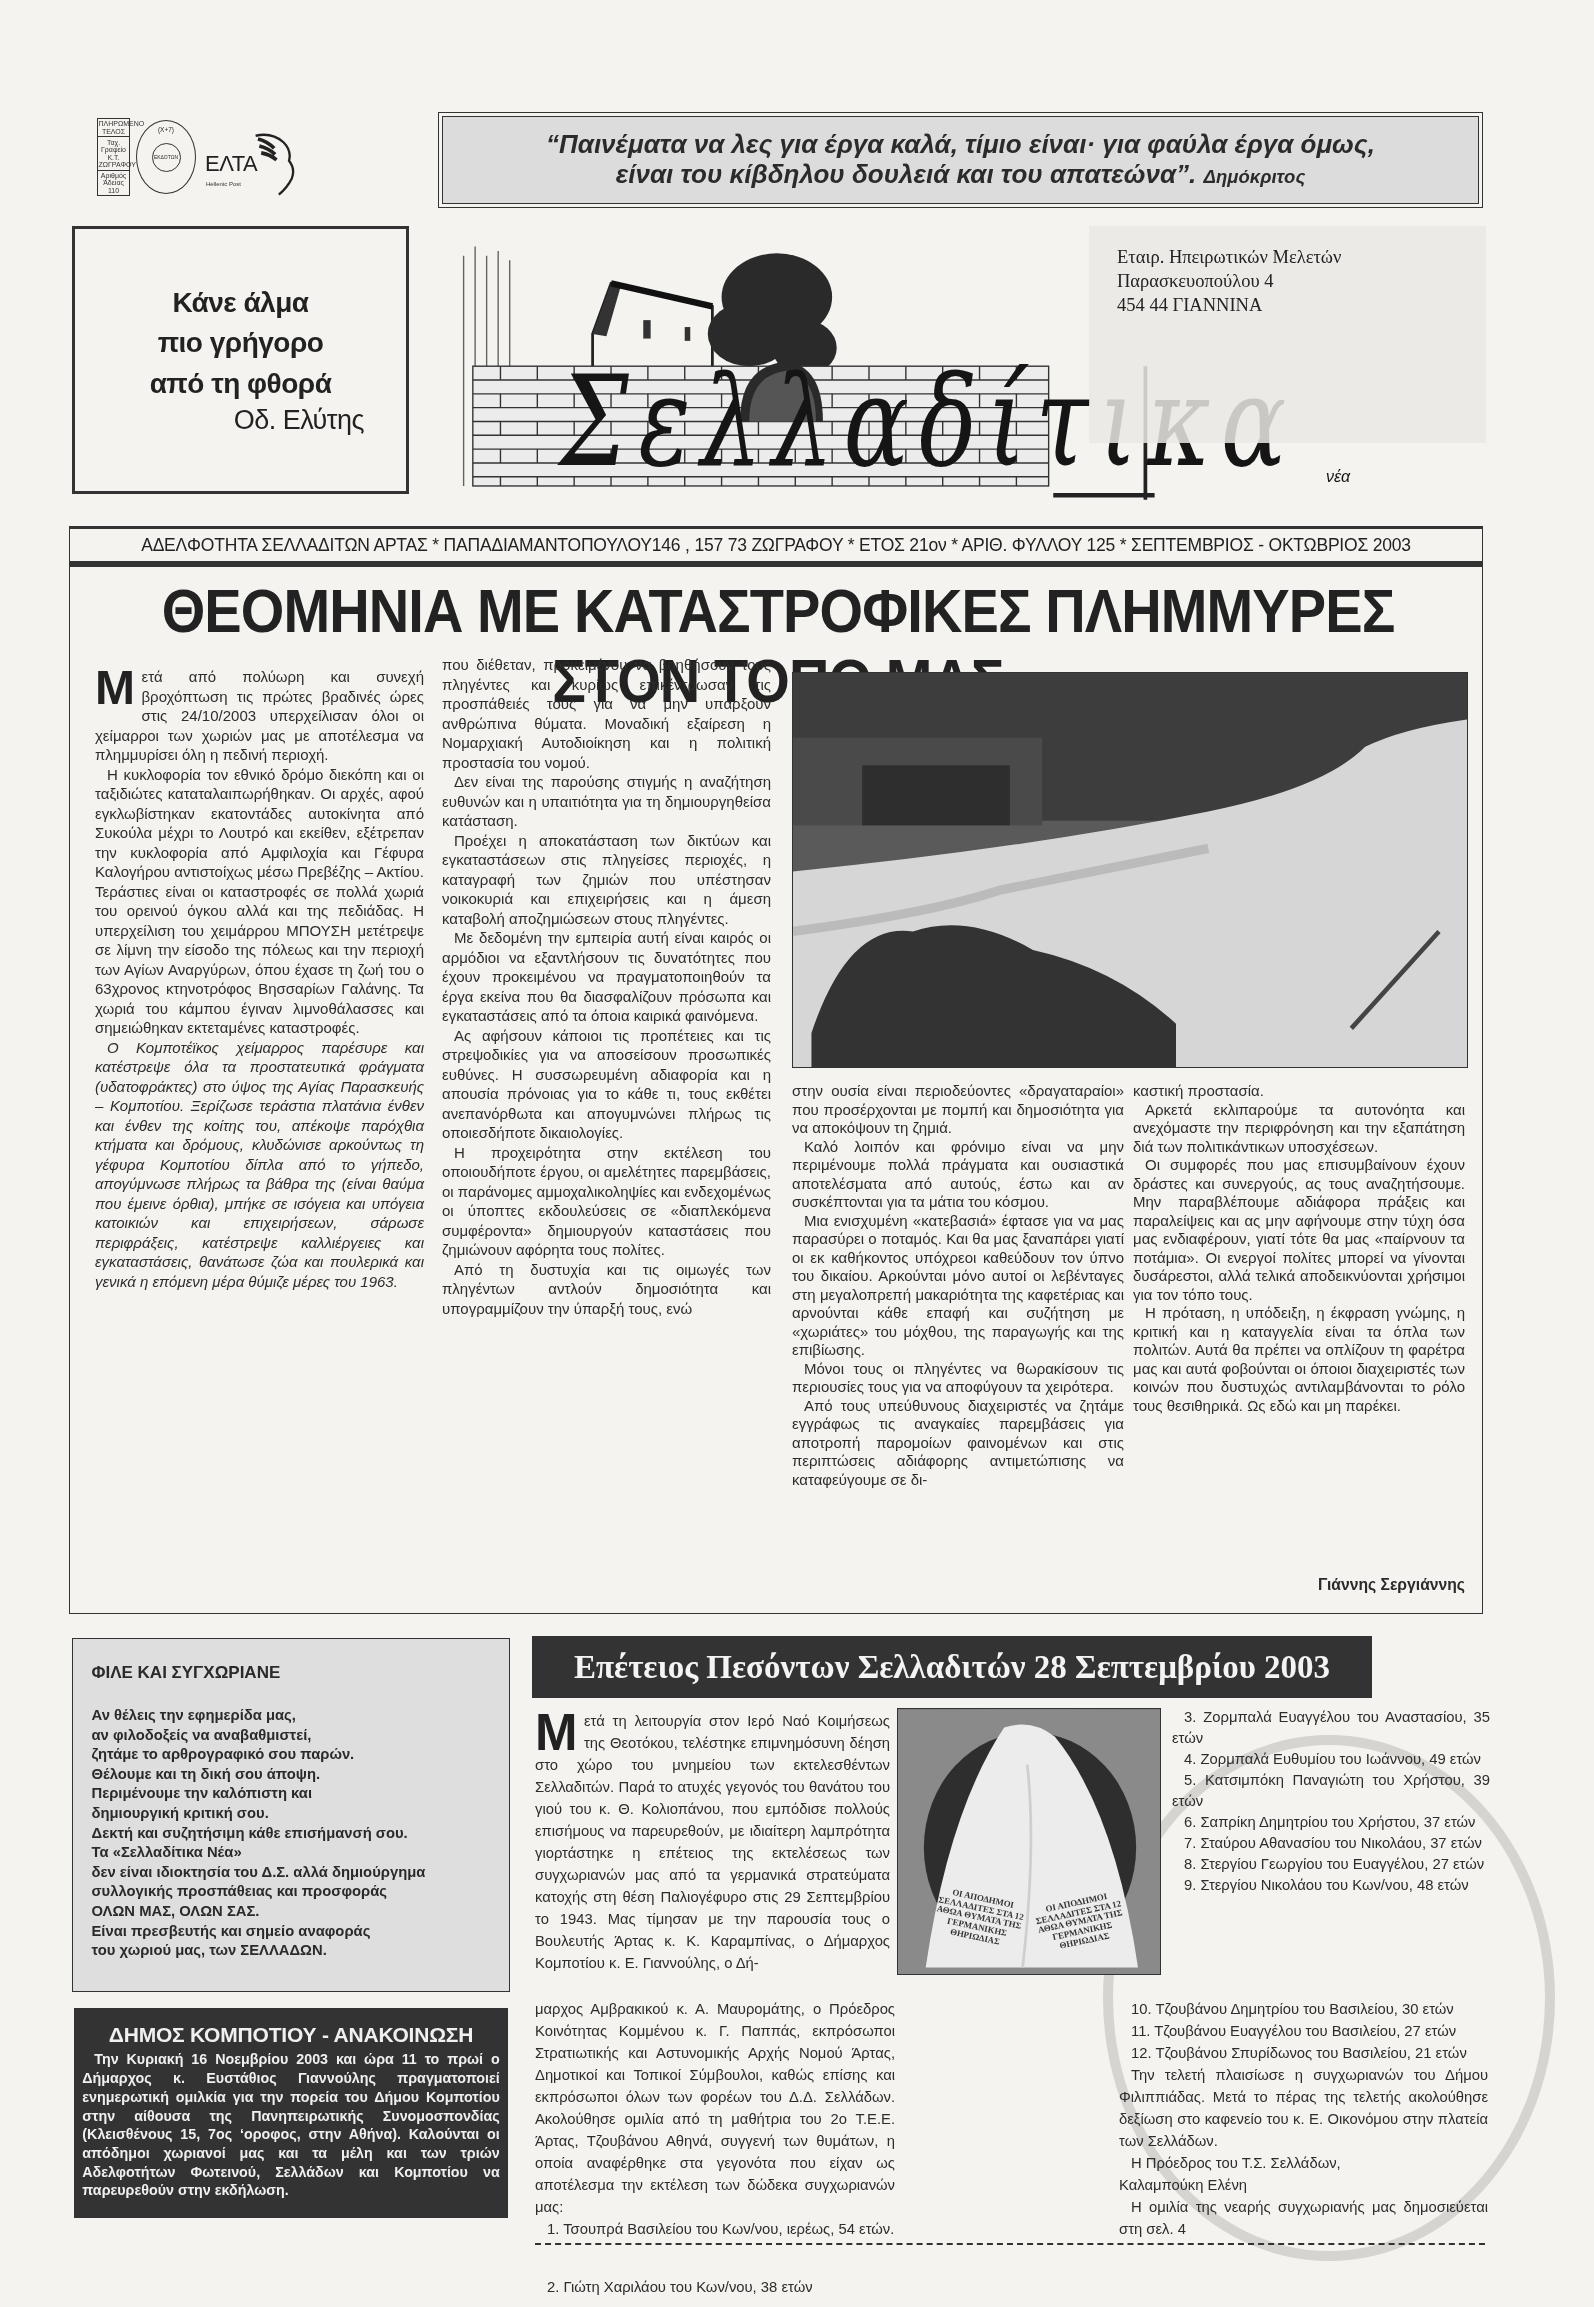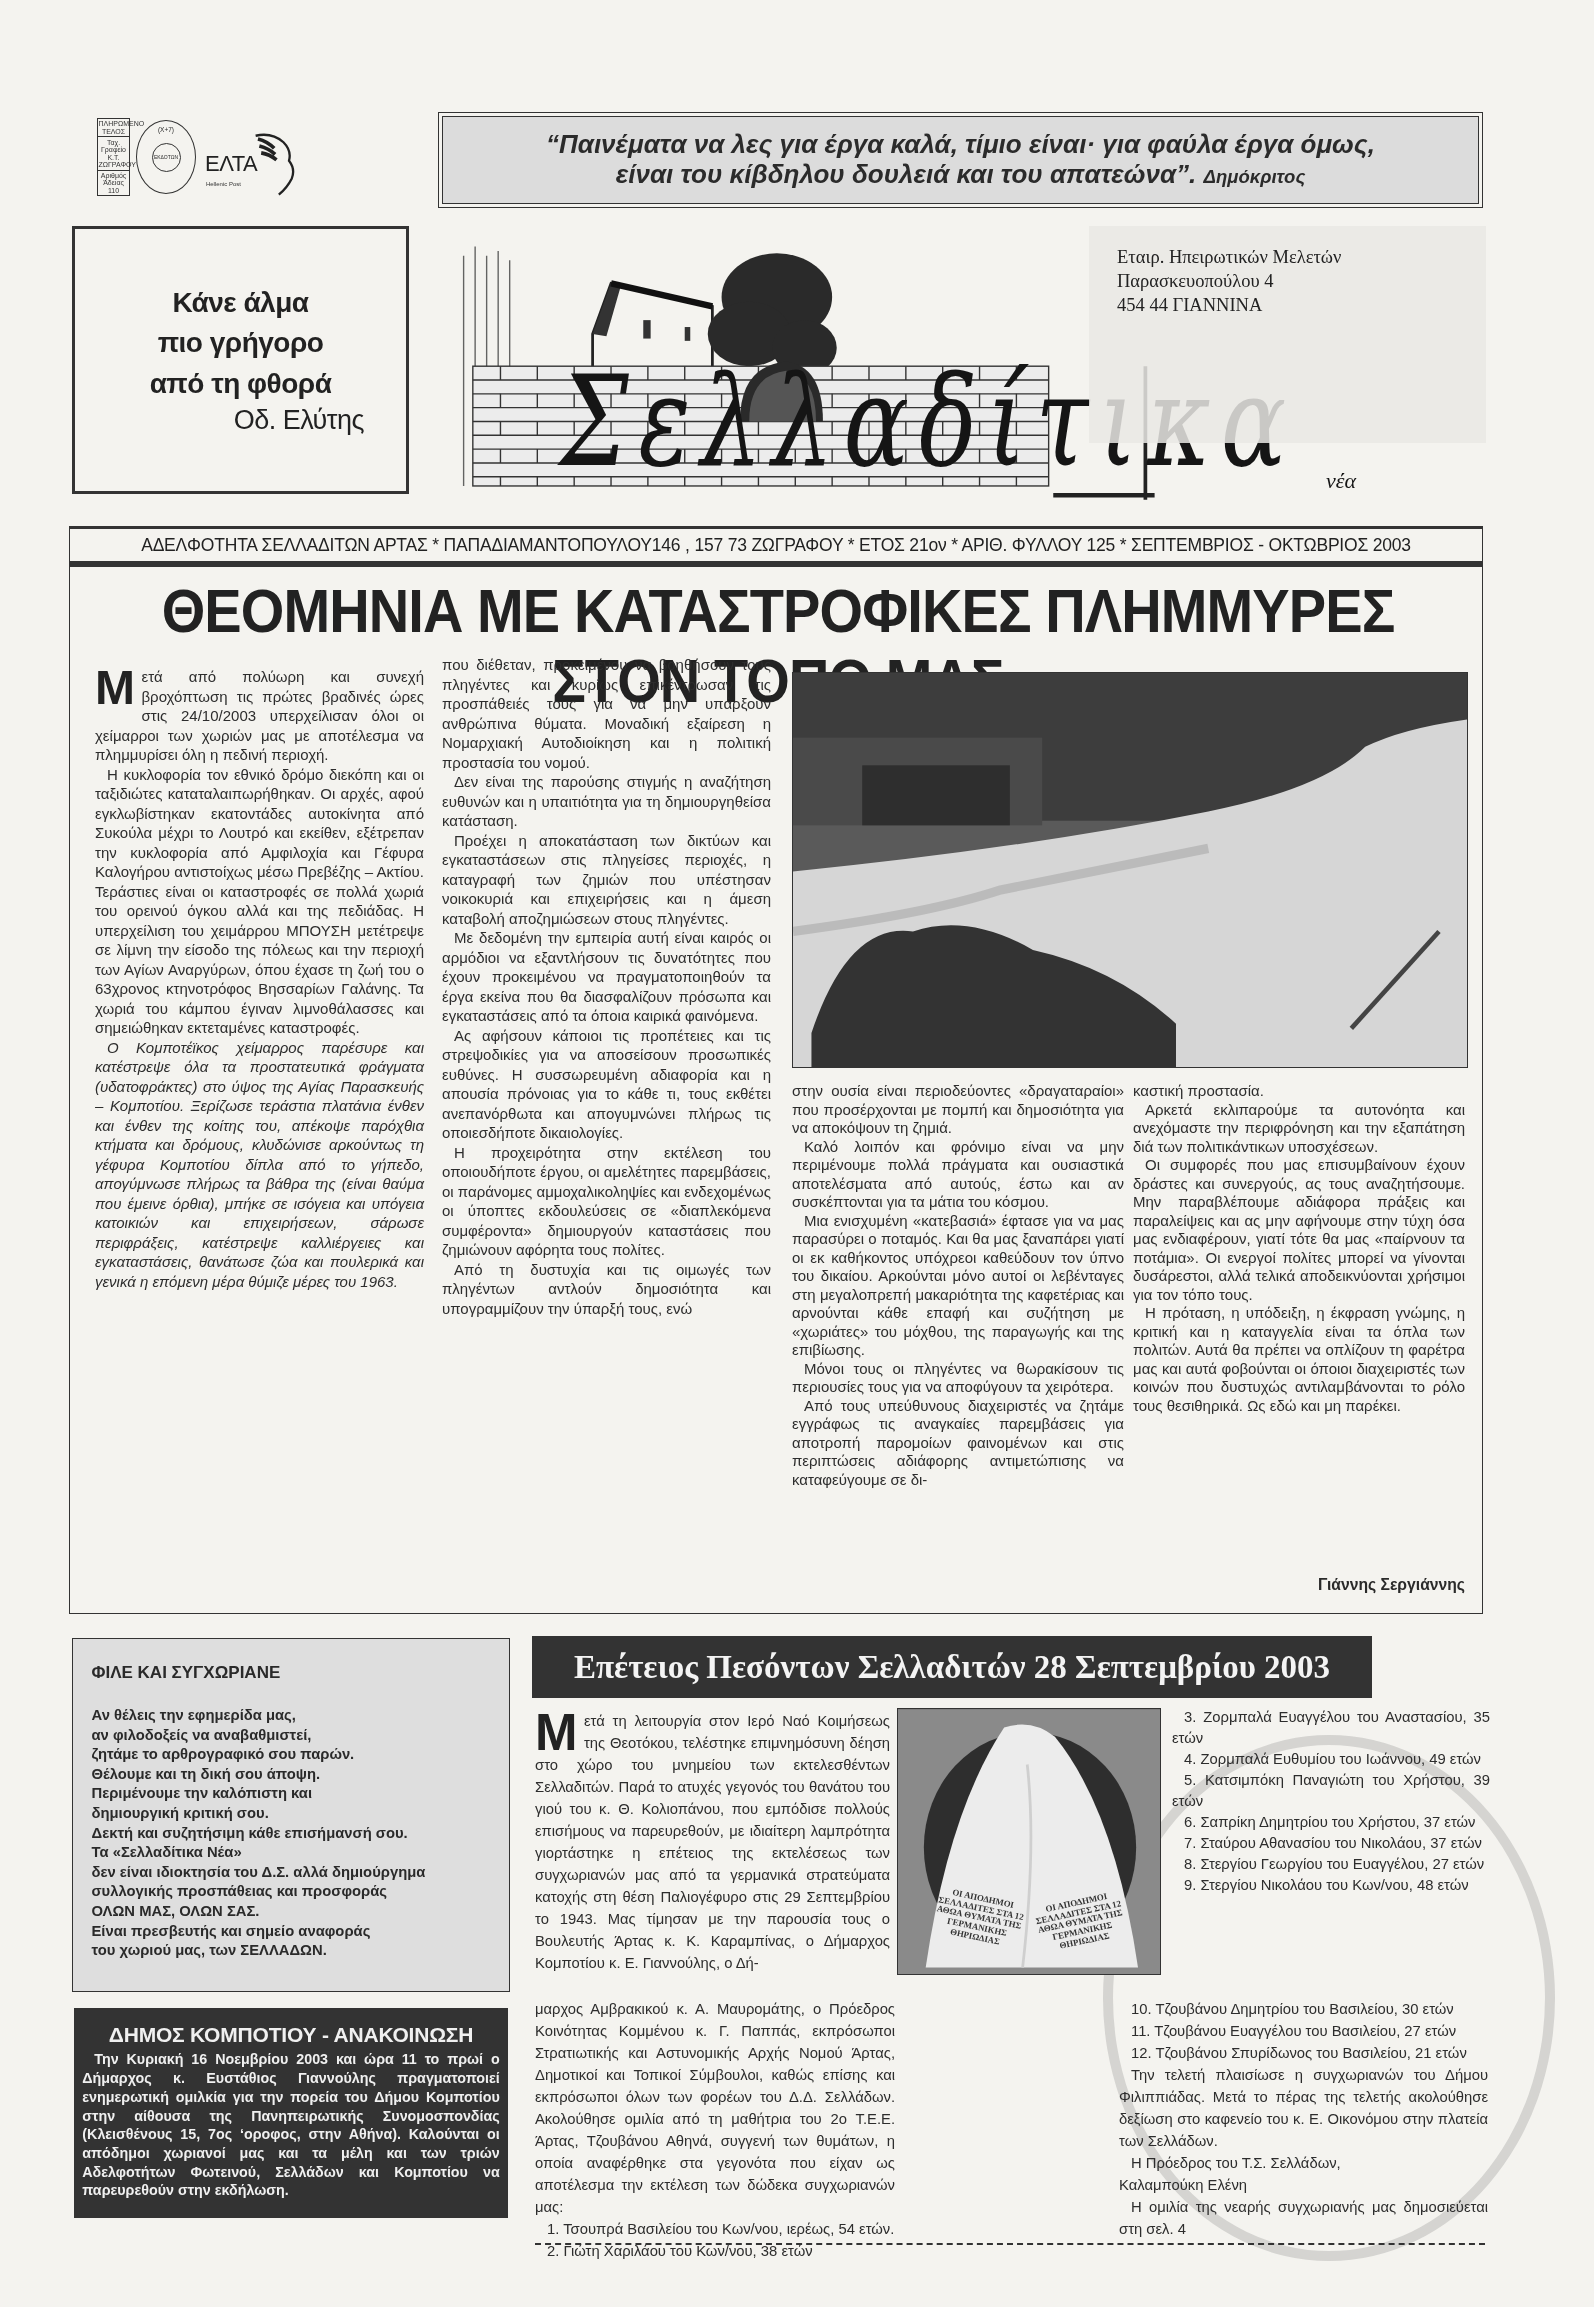--- a/index.html
+++ b/index.html
@@ -23,21 +23,21 @@
   #quote-box { left: 438px; top: 112px; width: 1045px; height: 96px; border: 1.8px solid #333; padding: 2.8px; background: #f4f3ef; }
   #quote-box .in { width: 100%; height: 100%; border: 1.4px solid #333; background: #dcdcdc; display: flex; flex-direction: column; align-items: center; justify-content: center; font-style: italic; font-weight: bold; font-size: 26px; line-height: 1.15; color: #2b2b2b; }
   #quote-box .author { font-size: 18.5px; font-style: italic; }
 
   #elytis-box { left: 72px; top: 226px; width: 337px; height: 268px; border: 3.2px solid #333; display: flex; flex-direction: column; align-items: center; justify-content: center; gap: 2.8px; }
   #elytis-box .line { font-size: 28px; font-weight: bold; color: #222; line-height: 1.35; letter-spacing: -0.5px; }
   #elytis-box .author { font-size: 27px; color: #222; align-self: flex-end; margin-right: 42px; letter-spacing: -0.5px; }
 
   #logo { left: 454px; top: 228px; width: 701px; height: 281px; }
   #logo .title { position: absolute; left: 106px; top: 120px; font-family: "DejaVu Serif", serif; font-style: italic; font-size: 97px; letter-spacing: 10px; color: #151515; transform: scaleY(1.3); transform-origin: left top; }
-  #logo .nea { position: absolute; left: 872px; top: 240px; font-family: Liberation Serif, serif; font-style: italic; font-size: 22px; color: #151515; }
+  #logo .nea { position: absolute; left: 872px; top: 240px; font-family: Liberation Sans, sans-serif; font-style: italic; font-size: 16px; color: #151515; }
 
   #address { left: 1117px; top: 245px; width: 323px; font-family: "Liberation Serif", serif; font-size: 18.5px; line-height: 1.3; color: #222; }
   #address-panel { left: 1089px; top: 226px; width: 397px; height: 217px; background: #e9e8e4; opacity: 0.85; }
 
   #info-bar { left: 69px; top: 526px; width: 1414px; height: 38px; border-top: 3.2px solid #333; border-bottom: 3.2px solid #333; border-left: 0.9px solid #333; border-right: 0.9px solid #333; display: flex; align-items: center; justify-content: center; font-size: 17.5px; color: #222; letter-spacing: -0.2px; white-space: nowrap; }
 
   
   #main-article { left: 69px; top: 564px; width: 1414px; height: 1050px; border-top: 3.2px solid #333; border-left: 1.4px solid #333; border-right: 1.4px solid #333; border-bottom: 1.4px solid #333; }
   #headline { left: 88px; top: 581px; width: 1380px; text-align: center; font-size: 56px; font-weight: bold; letter-spacing: -0.9px; color: #222; transform: scaleY(1.08); }
 
@@ -241,21 +241,21 @@
     <path d="M230 40 Q290 20 340 60 Q470 220 520 560 L60 560 Q110 220 230 40 Z" fill="#ececec"></path>
     <path d="M280 120 Q300 300 270 560" stroke="#cfcfcf" stroke-width="6" fill="none"></path>
   </svg>
   <div class="ribbon" style="left:35px; top:185px; width:92px; transform:rotate(12deg);">ΟΙ ΑΠΟΔΗΜΟΙ ΣΕΛΛΑΔΙΤΕΣ ΣΤΑ 12 ΑΘΩΑ ΘΥΜΑΤΑ ΤΗΣ ΓΕΡΜΑΝΙΚΗΣ ΘΗΡΙΩΔΙΑΣ</div>
   <div class="ribbon" style="left:134px; top:189px; width:97px; transform:rotate(-12deg);">ΟΙ ΑΠΟΔΗΜΟΙ ΣΕΛΛΑΔΙΤΕΣ ΣΤΑ 12 ΑΘΩΑ ΘΥΜΑΤΑ ΤΗΣ ΓΕΡΜΑΝΙΚΗΣ ΘΗΡΙΩΔΙΑΣ</div>
 </div>
 
 <div id="anniv-lower" class="col cond">
   <p style="text-indent:0; width:360px;">μαρχος Αμβρακικού κ. Α. Μαυρομάτης, ο Πρόεδρος Κοινότητας Κομμένου κ. Γ. Παππάς, εκπρόσωποι Στρατιωτικής και Αστυνομικής Αρχής Νομού Άρτας, Δημοτικοί και Τοπικοί Σύμβουλοι, καθώς επίσης και εκπρόσωποι όλων των φορέων του Δ.Δ. Σελλάδων. Ακολούθησε ομιλία από τη μαθήτρια του 2ο Τ.Ε.Ε. Άρτας, Τζουβάνου Αθηνά, συγγενή των θυμάτων, η οποία αναφέρθηκε στα γεγονότα που είχαν ως αποτέλεσμα την εκτέλεση των δώδεκα συγχωριανών μας:</p>
   <p class="list-item" style="width:360px;">1. Τσουπρά Βασιλείου του Κων/νου, ιερέως, 54 ετών.</p>
-  <p class="list-item" style="width:360px;">2. Γιώτη Χαριλάου του Κων/νου, 38 ετών</p>
+  <p class="list-item" style="width:360px;margin-top:36px;">2. Γιώτη Χαριλάου του Κων/νου, 38 ετών</p>
 </div>
 
 <div id="anniv-col3" class="col">
   <p class="list-item">3. Ζορμπαλά Ευαγγέλου του Αναστασίου, 35 ετών</p>
   <p class="list-item">4. Ζορμπαλά Ευθυμίου του Ιωάννου, 49 ετών</p>
   <p class="list-item">5. Κατσιμπόκη Παναγιώτη του Χρήστου, 39 ετών</p>
   <p class="list-item">6. Σαπρίκη Δημητρίου του Χρήστου, 37 ετών</p>
   <p class="list-item">7. Σταύρου Αθανασίου του Νικολάου, 37 ετών</p>
   <p class="list-item">8. Στεργίου Γεωργίου του Ευαγγέλου, 27 ετών</p>
   <p class="list-item">9. Στεργίου Νικολάου του Κων/νου, 48 ετών</p>

